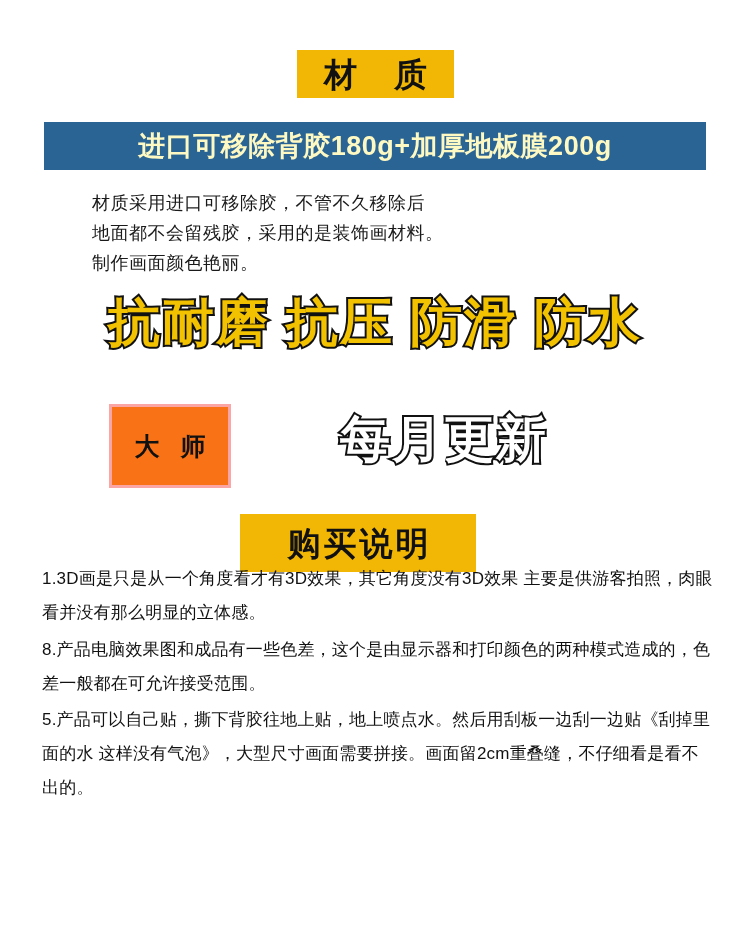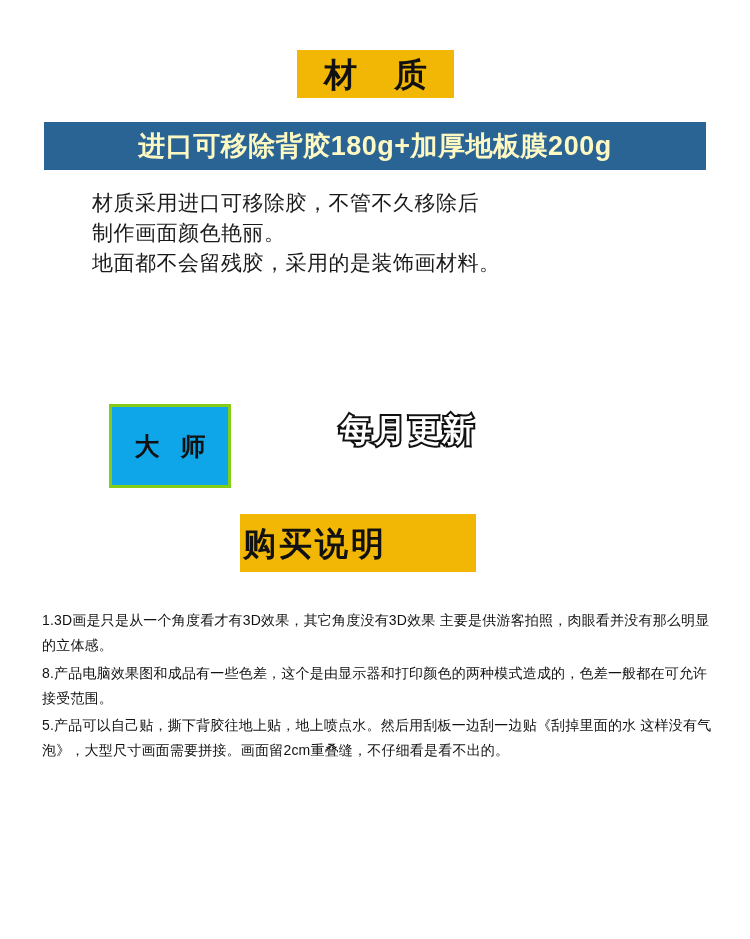--- a/index.html
+++ b/index.html
@@ -65,21 +65,21 @@
     letter-spacing: 0.5px;
     line-height: 1;
   }
 
   
   .desc {
     position: absolute;
     left: 92px;
     top: 188px;
     width: 560px;
-    font-size: 21px;
+    font-size: 18px;
     line-height: 30px;
     color: #1a1a1a;
     letter-spacing: 0.5px;
   }
   .desc div { white-space: nowrap; }
 
   
   .headline {
     position: absolute;
     left: 0;
@@ -97,105 +97,107 @@
   }
   .headline .gap { display: inline-block; width: 16px; }
 
   
   .red-badge {
     position: absolute;
     left: 109px;
     top: 404px;
     width: 122px;
     height: 84px;
-    background: #0ea5e9;
-    border: 3px solid #84cc16;
+    background: #f97316;
+    border: 3px solid #fca5a5;
     box-sizing: border-box;
     display: flex;
     flex-direction: column;
     align-items: center;
     justify-content: center;
   }
   .red-badge span {
     color: #111;
     font-size: 25px;
     font-weight: bold;
     letter-spacing: 7px;
     text-indent: 7px;
     line-height: 34px;
   }
 
   
   .monthly {
     position: absolute;
     left: 340px;
     top: 414px;
-    font-size: 32px;
+    font-size: 50px;
     font-weight: bold;
     color: #ffffff;
     letter-spacing: 2px;
     line-height: 1;
     -webkit-text-stroke: 4px #111;
     paint-order: stroke fill;
     white-space: nowrap;
   }
 
   
   .buy-badge {
     position: absolute;
     left: 240px;
     top: 514px;
     width: 236px;
     height: 58px;
     background: #f2b705;
     display: flex;
     align-items: center;
+    justify-content: center;
     box-sizing: border-box;
   }
   .buy-badge span {
     font-size: 33px;
     font-weight: bold;
     color: #111;
     letter-spacing: 3px;
     text-indent: 3px;
     line-height: 1;
   }
 
   
   .notes {
     position: absolute;
     left: 42px;
-    top: 608px;
+    top: 562px;
     width: 672px;
-    font-size: 14px;
-    line-height: 25px;
+    font-size: 17px;
+    line-height: 34px;
     color: #111;
     letter-spacing: 0.2px;
   }
   .notes .note { margin-bottom: 2.5px; }
 </style>
 </head>
 <body>
 
 <div class="page">
 
   <div class="title-badge">
     <span>材 质</span>
   </div>
 
   <div class="blue-bar">
     <span>进口可移除背胶180g+加厚地板膜200g</span>
   </div>
 
   <div class="desc">
     <div>材质采用进口可移除胶，不管不久移除后</div>
+    <div>地面都不会留残胶，采用的是装饰画材料。</div>
     <div>制作画面颜色艳丽。</div>
-    <div>地面都不会留残胶，采用的是装饰画材料。</div>
-  </div>
-
+  </div>
+
+  <div class="headline"><span>抗耐磨</span><span class="gap"></span><span>抗压</span><span class="gap"></span><span>防滑</span><span class="gap"></span><span>防水</span></div>
 
   <div class="red-badge">
     <span>大 师</span>
   </div>
 
   <div class="monthly">每月更新</div>
 
   <div class="buy-badge">
     <span>购买说明</span>
   </div>

